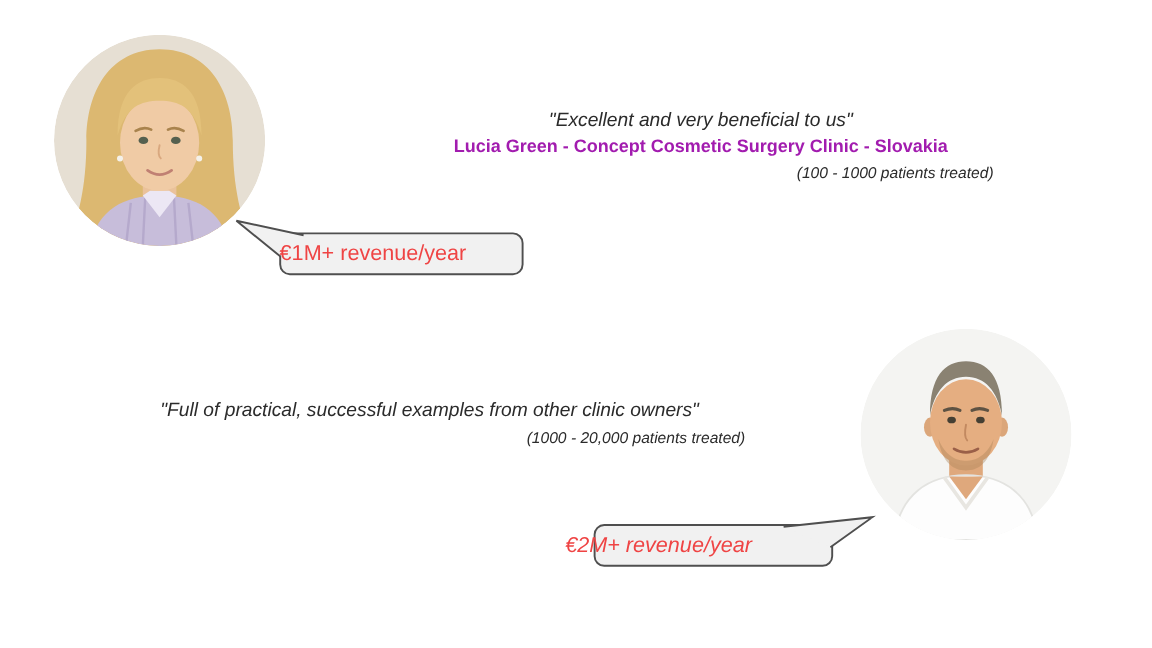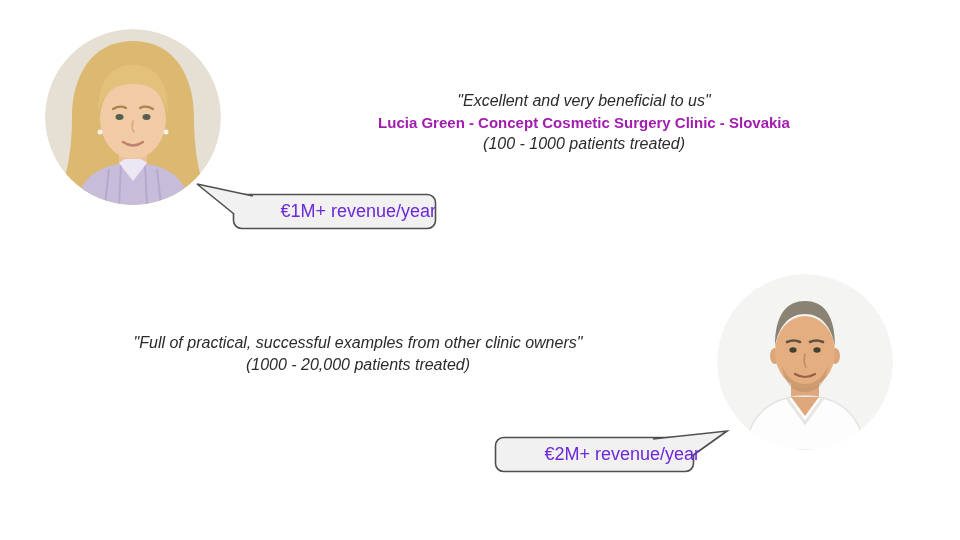--- a/index.html
+++ b/index.html
@@ -16,36 +16,36 @@
   .avatar svg { display: block; }
   .avatar-woman { left: 45px; top: 29px; width: 176px; height: 176px; }
   .avatar-man  { left: 717px; top: 274px; width: 176px; height: 176px; }
 
   .tblock { position: absolute; text-align: center; }
   .tblock-top    { left: 340px; top: 90px;  width: 488px; }
   .tblock-bottom { left: 95px;  top: 332px; width: 526px; }
 
   .quote    { font-style: italic; font-size: 16px; line-height: 22px; color: #2b2b2b; }
   .attrib   { font-weight: bold;  font-size: 15px; line-height: 21px; color: #a21caf; }
-  .patients { font-style: italic; font-size: 16px; line-height: 21px; color: #2b2b2b; }
+  .patients { font-style: italic; font-size: 13px; line-height: 21px; color: #2b2b2b; text-align: right; }
 
   .overlay {
     position: absolute; left: 0; top: 0;
     width: 960px; height: 540px;
     pointer-events: none;
   }
   .bubble-text {
     position: absolute;
     font-size: 18px;
-    color: #6d28d9;
-    text-align: right;
+    color: #ef4444;
+    text-align: left;
     white-space: nowrap;
   }
   .bubble-text-1 { left: 233px; top: 194px; width: 203px; height: 35px; line-height: 34px; }
-  .bubble-text-2 { left: 501px; top: 437px; width: 199px; height: 35px; line-height: 34px; }
+  .bubble-text-2 { left: 471px; top: 437px; width: 199px; height: 35px; line-height: 34px; font-style: italic; }
 </style>
 </head>
 <body>
 
 <div class="slide">
 
   <div class="avatar avatar-woman">
     <svg viewBox="0 0 176 176" width="176" height="176">
       <defs>
           <clipPath id="cw">

